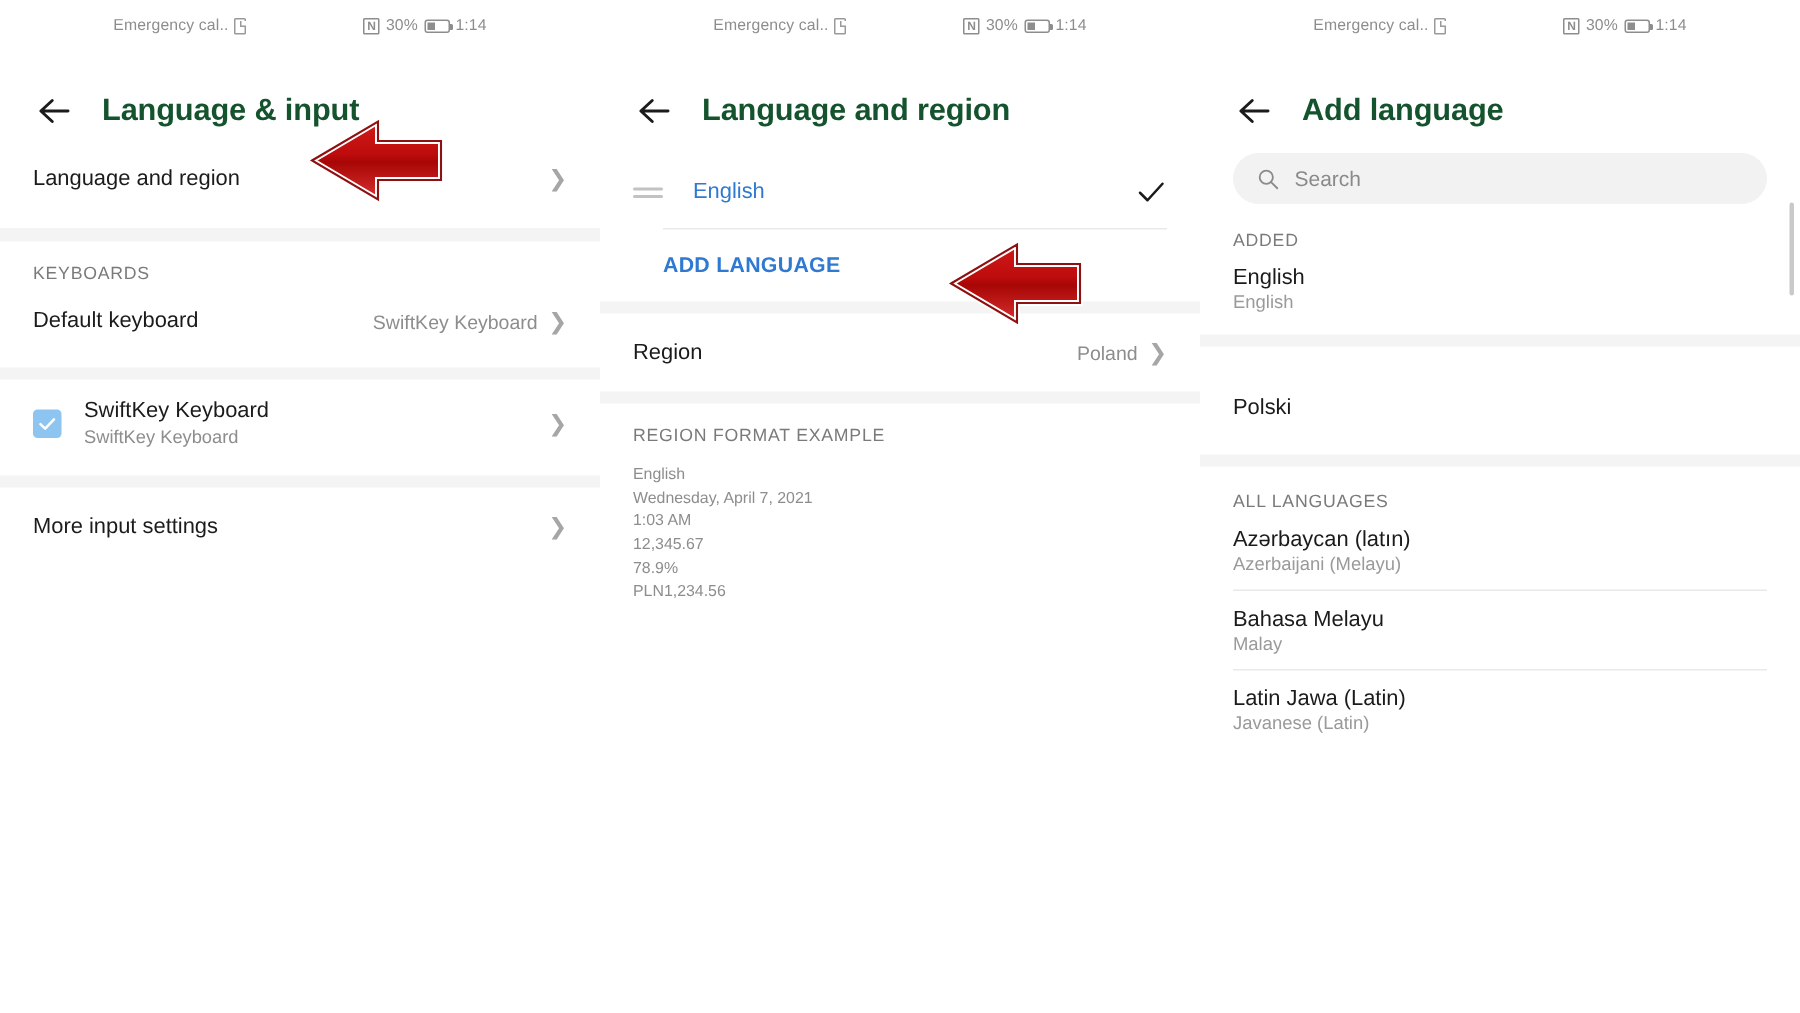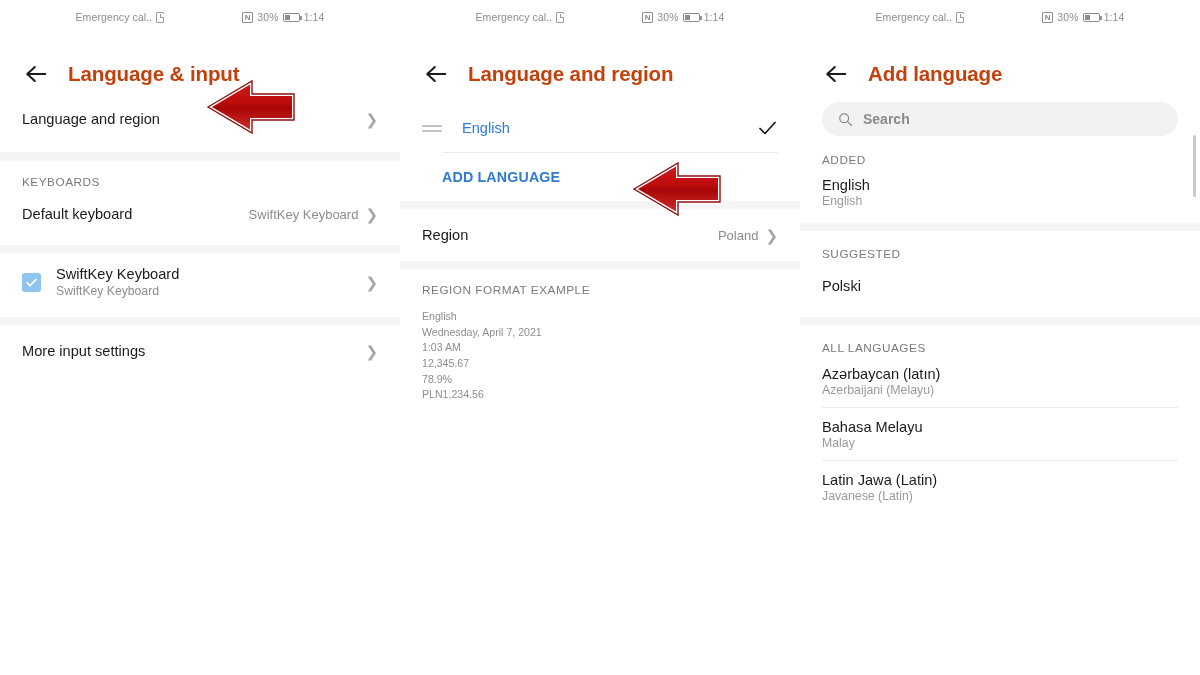--- a/index.html
+++ b/index.html
@@ -102,21 +102,21 @@
   }
   .back-arrow {
     width: 28px;
     height: 28px;
     flex: none;
     cursor: pointer;
   }
   .appbar-title {
     font-size: 20.5px;
     font-weight: bold;
-    color: #c2410c;
+    color: #14532d;
     letter-spacing: -0.1px;
   }
 
   
   .section-label {
     font-size: 11.8px;
     color: #7a7a7a;
     letter-spacing: 0.5px;
     padding: 0 0 0 22px;
   }
@@ -212,21 +212,20 @@
   
   .searchbar {
     margin: 6px 22px 0 22px;
     height: 34px;
     border-radius: 18px;
     background: #f2f2f2;
     display: flex;
     align-items: center;
     gap: 10px;
     padding: 0 16px;
-    font-weight: bold;
   }
   .search-placeholder {
     font-size: 14px;
     color: #8a8a8a;
   }
   .scrollbar {
     position: absolute;
     right: 4px;
     top: 135px;
     width: 3px;
@@ -458,21 +457,20 @@
       <div class="row-main">
         <div class="lang-title">English</div>
         <div class="lang-sub">English</div>
       </div>
     </div>
 
     <div style="height:6px"></div>
     <div class="band" style="height:8px"></div>
     <div style="height:16px"></div>
 
-    <div class="section-label">SUGGESTED</div>
 
     <div class="row" style="min-height:50px">
       <div class="row-main">
         <div class="lang-title">Polski</div>
       </div>
     </div>
 
     <div style="height:6px"></div>
     <div class="band" style="height:8px"></div>
     <div style="height:16px"></div>

